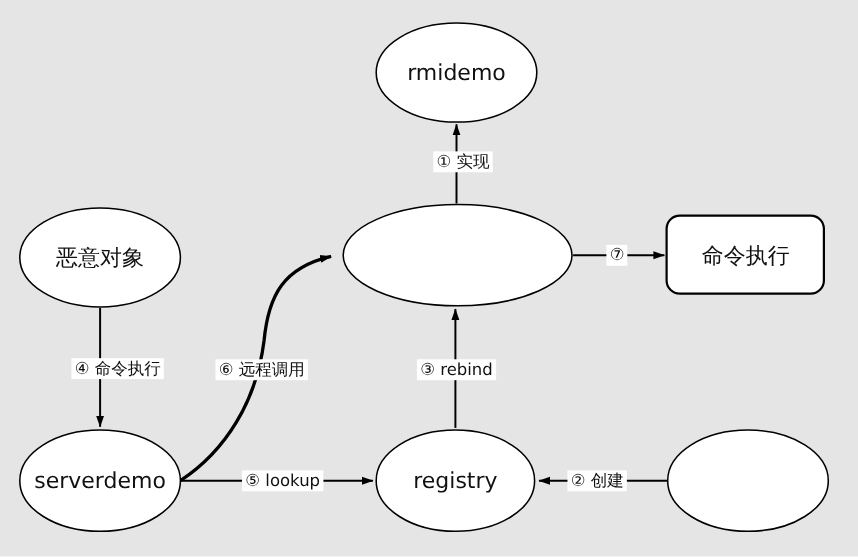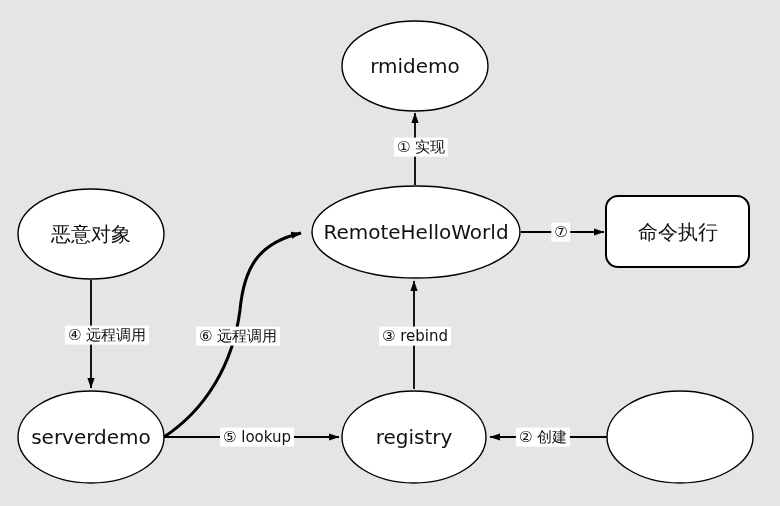--- a/index.html
+++ b/index.html
@@ -62,27 +62,26 @@
     <ellipse cx="415" cy="66" rx="73" ry="45" fill="#ffffff" stroke="#000" stroke-width="1.4"></ellipse>
     <ellipse cx="416" cy="232" rx="104" ry="46" fill="#ffffff" stroke="#000" stroke-width="1.4"></ellipse>
     <rect x="606" y="196" width="143" height="71" rx="12" ry="12" fill="#ffffff" stroke="#000" stroke-width="2"></rect>
     <ellipse cx="91" cy="234" rx="73" ry="45" fill="#ffffff" stroke="#000" stroke-width="1.4"></ellipse>
     <ellipse cx="91" cy="437" rx="73" ry="46" fill="#ffffff" stroke="#000" stroke-width="1.4"></ellipse>
     <ellipse cx="414" cy="437" rx="72" ry="46" fill="#ffffff" stroke="#000" stroke-width="1.4"></ellipse>
     <ellipse cx="680" cy="437" rx="73" ry="46" fill="#ffffff" stroke="#000" stroke-width="1.4"></ellipse>
   </svg>
 
   <div class="node-label" style="left:415px; top:66px">rmidemo</div>
-  <div class="node-label" style="left:416px; top:232px">RemoteHelloWorld</div>
   <div class="node-label" style="left:91px; top:234px">恶意对象</div>
   <div class="node-label" style="left:678px; top:232px">命令执行</div>
   <div class="node-label" style="left:91px; top:437px">serverdemo</div>
   <div class="node-label" style="left:414px; top:437px">registry</div>
 
   <div class="edge-label" style="left:421px; top:147px">① 实现</div>
   <div class="edge-label" style="left:543px; top:437px">② 创建</div>
   <div class="edge-label" style="left:415px; top:336px">③ rebind</div>
-  <div class="edge-label" style="left:107px; top:335px">④ 远程调用</div>
+  <div class="edge-label" style="left:107px; top:335px">④ 命令执行</div>
   <div class="edge-label" style="left:257px; top:437px">⑤ lookup</div>
   <div class="edge-label" style="left:238px; top:336px">⑥ 远程调用</div>
   <div class="edge-label" style="left:561px; top:232px">⑦</div>
 
 </div>
 
 </body></html>

